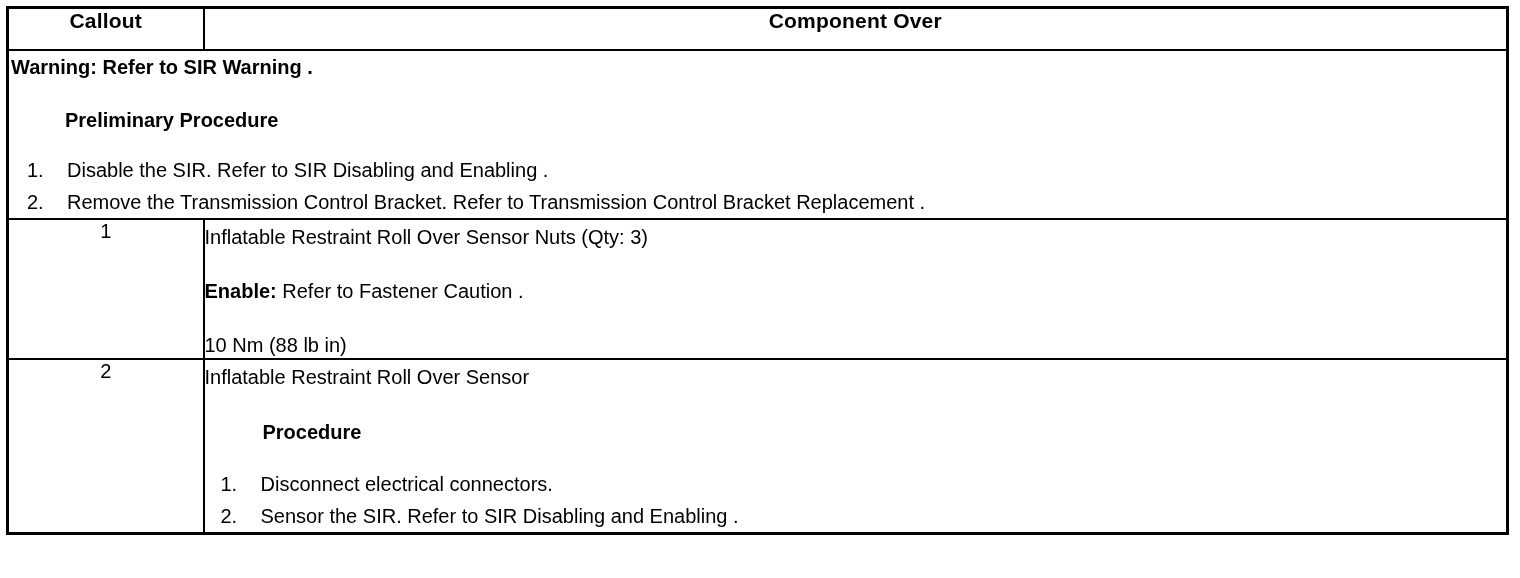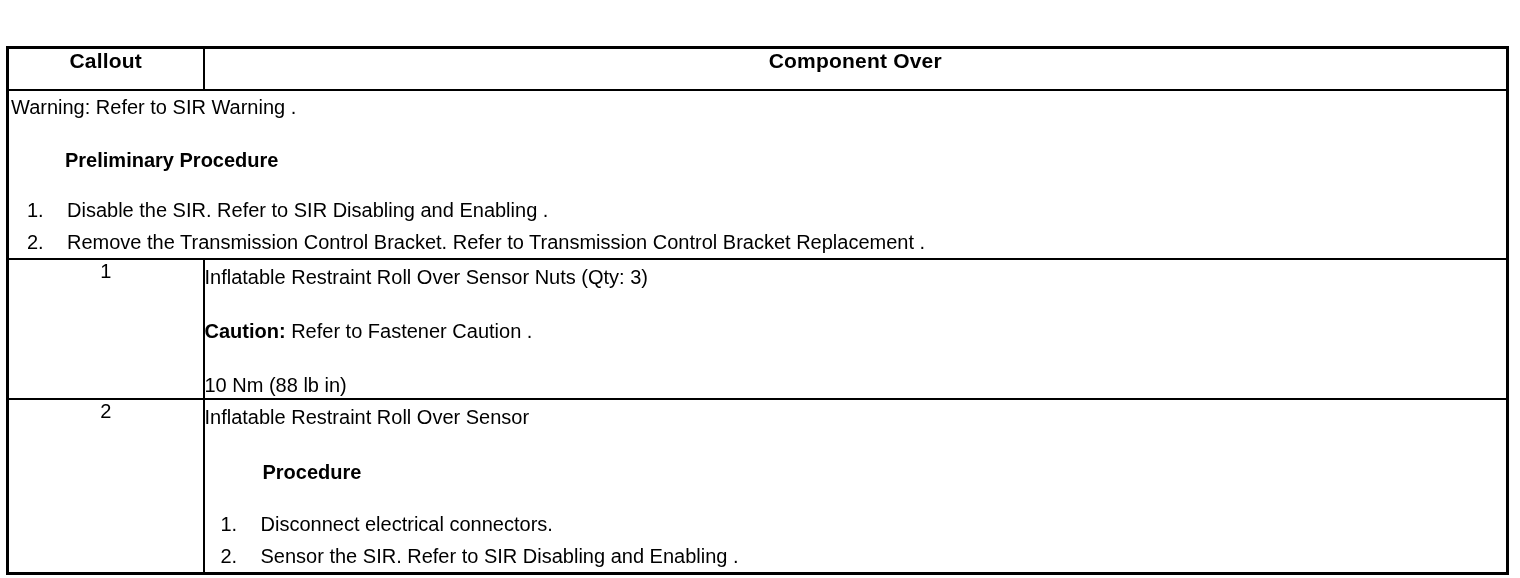--- a/index.html
+++ b/index.html
@@ -24,21 +24,20 @@
     box-sizing: border-box;
     padding: 6px 8px 6px 6px;
   }
 
   table.proc-table {
     width: 1500px;
     border-collapse: collapse;
     table-layout: fixed;
     border: 3px solid #000000;
     background: #ffffff;
-    margin-top: 40px;
   }
 
   col.col-callout { width: 196px; }
   col.col-name    { width: 1304px; }
 
   table.proc-table td,
   table.proc-table th {
     border: 2px solid #000000;
     vertical-align: top;
     padding: 0;
@@ -53,21 +52,21 @@
     font-weight: bold;
     font-size: 21px;
     letter-spacing: 0.2px;
   }
 
   
   .warn-cell {
     padding: 8px 10px 14px 4px;
   }
   .warn-line {
-    font-weight: normal;
+    font-weight: bold;
     font-size: 20px;
     line-height: 1.25;
     margin: 4px 0 0 0;
     padding-left: 2px;
   }
   .prelim-head {
     font-weight: bold;
     font-size: 20px;
     line-height: 1.25;
     margin: 28px 0 0 0;
@@ -168,21 +167,21 @@
 
         </td>
       </tr>
 
       <tr>
         <td class="callout-cell">1</td>
         <td class="desc-cell">
 
           <p class="desc-line">Inflatable Restraint Roll Over Sensor Nuts (Qty: 3)</p>
 
-          <p class="desc-line gap"><span class="lead-bold">Caution:</span><span> Refer to Fastener Caution .</span></p>
+          <p class="desc-line gap"><span class="lead-bold">Enable:</span><span> Refer to Fastener Caution .</span></p>
 
           <p class="desc-line gap bold">10 Nm (88 lb in)</p>
 
         </td>
       </tr>
 
       <tr>
         <td class="callout-cell">2</td>
         <td class="desc-cell">
 

